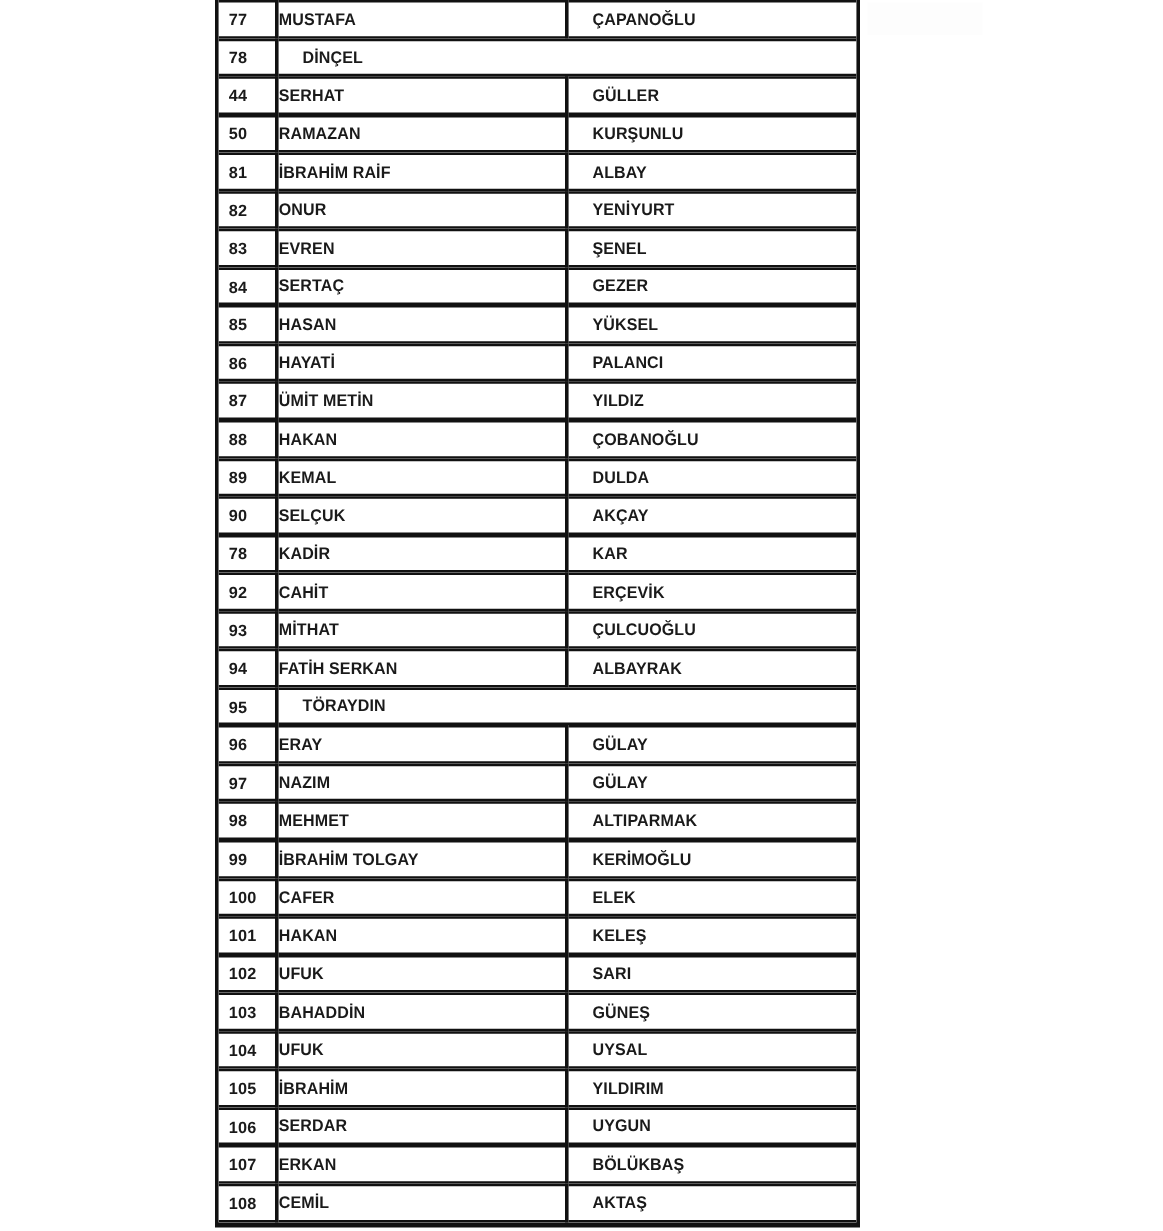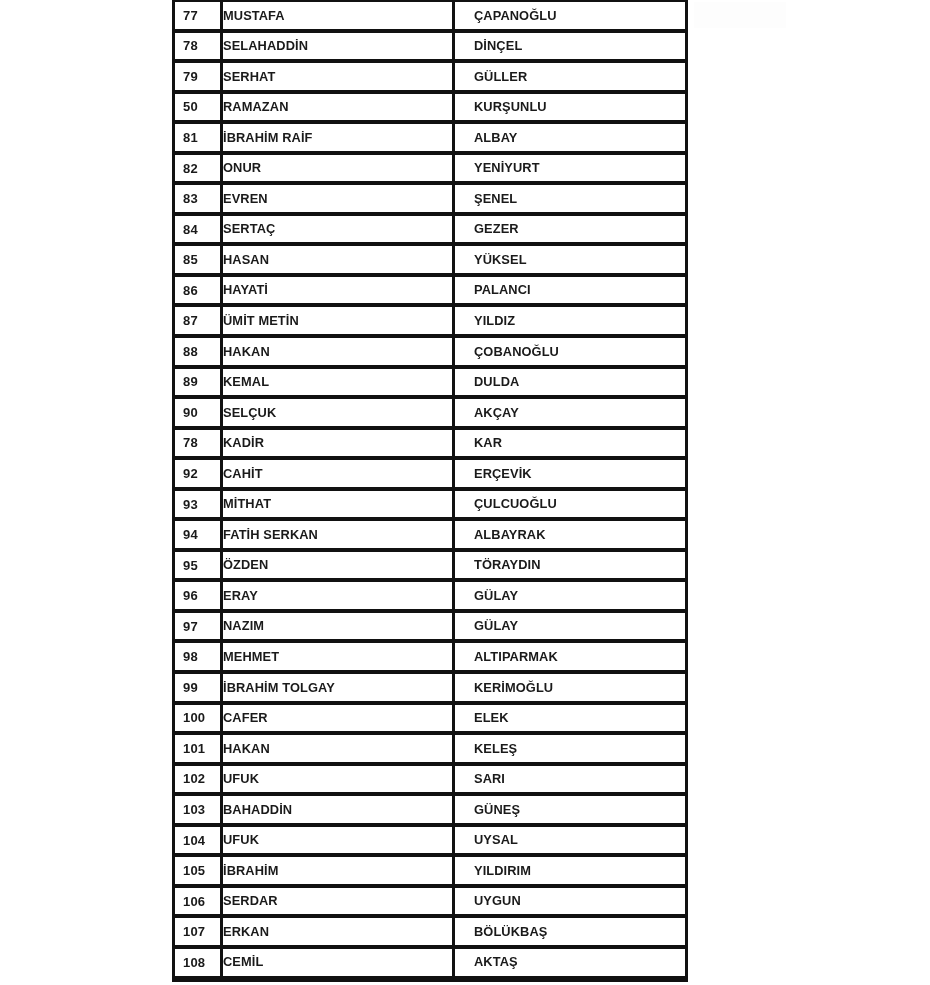--- a/index.html
+++ b/index.html
@@ -107,30 +107,27 @@
           <span class="txt">MUSTAFA</span>
         </div>
         <div class="cell cell-last">
           <span class="txt">ÇAPANOĞLU</span>
         </div>
       </div>
       <div class="row">
         <div class="cell cell-index">
           <span class="txt-index">78</span>
         </div>
-        <div class="cell cell-first">
-          <span class="txt">SELAHADDİN</span>
-        </div>
         <div class="cell cell-last">
           <span class="txt">DİNÇEL</span>
         </div>
       </div>
       <div class="row">
         <div class="cell cell-index">
-          <span class="txt-index">79</span>
+          <span class="txt-index">44</span>
         </div>
         <div class="cell cell-first">
           <span class="txt">SERHAT</span>
         </div>
         <div class="cell cell-last">
           <span class="txt">GÜLLER</span>
         </div>
       </div>
       <div class="row">
         <div class="cell cell-index">
@@ -293,23 +290,20 @@
         <div class="cell cell-first">
           <span class="txt">FATİH SERKAN</span>
         </div>
         <div class="cell cell-last">
           <span class="txt">ALBAYRAK</span>
         </div>
       </div>
       <div class="row">
         <div class="cell cell-index">
           <span class="txt-index">95</span>
-        </div>
-        <div class="cell cell-first">
-          <span class="txt">ÖZDEN</span>
         </div>
         <div class="cell cell-last">
           <span class="txt">TÖRAYDIN</span>
         </div>
       </div>
       <div class="row">
         <div class="cell cell-index">
           <span class="txt-index">96</span>
         </div>
         <div class="cell cell-first">

